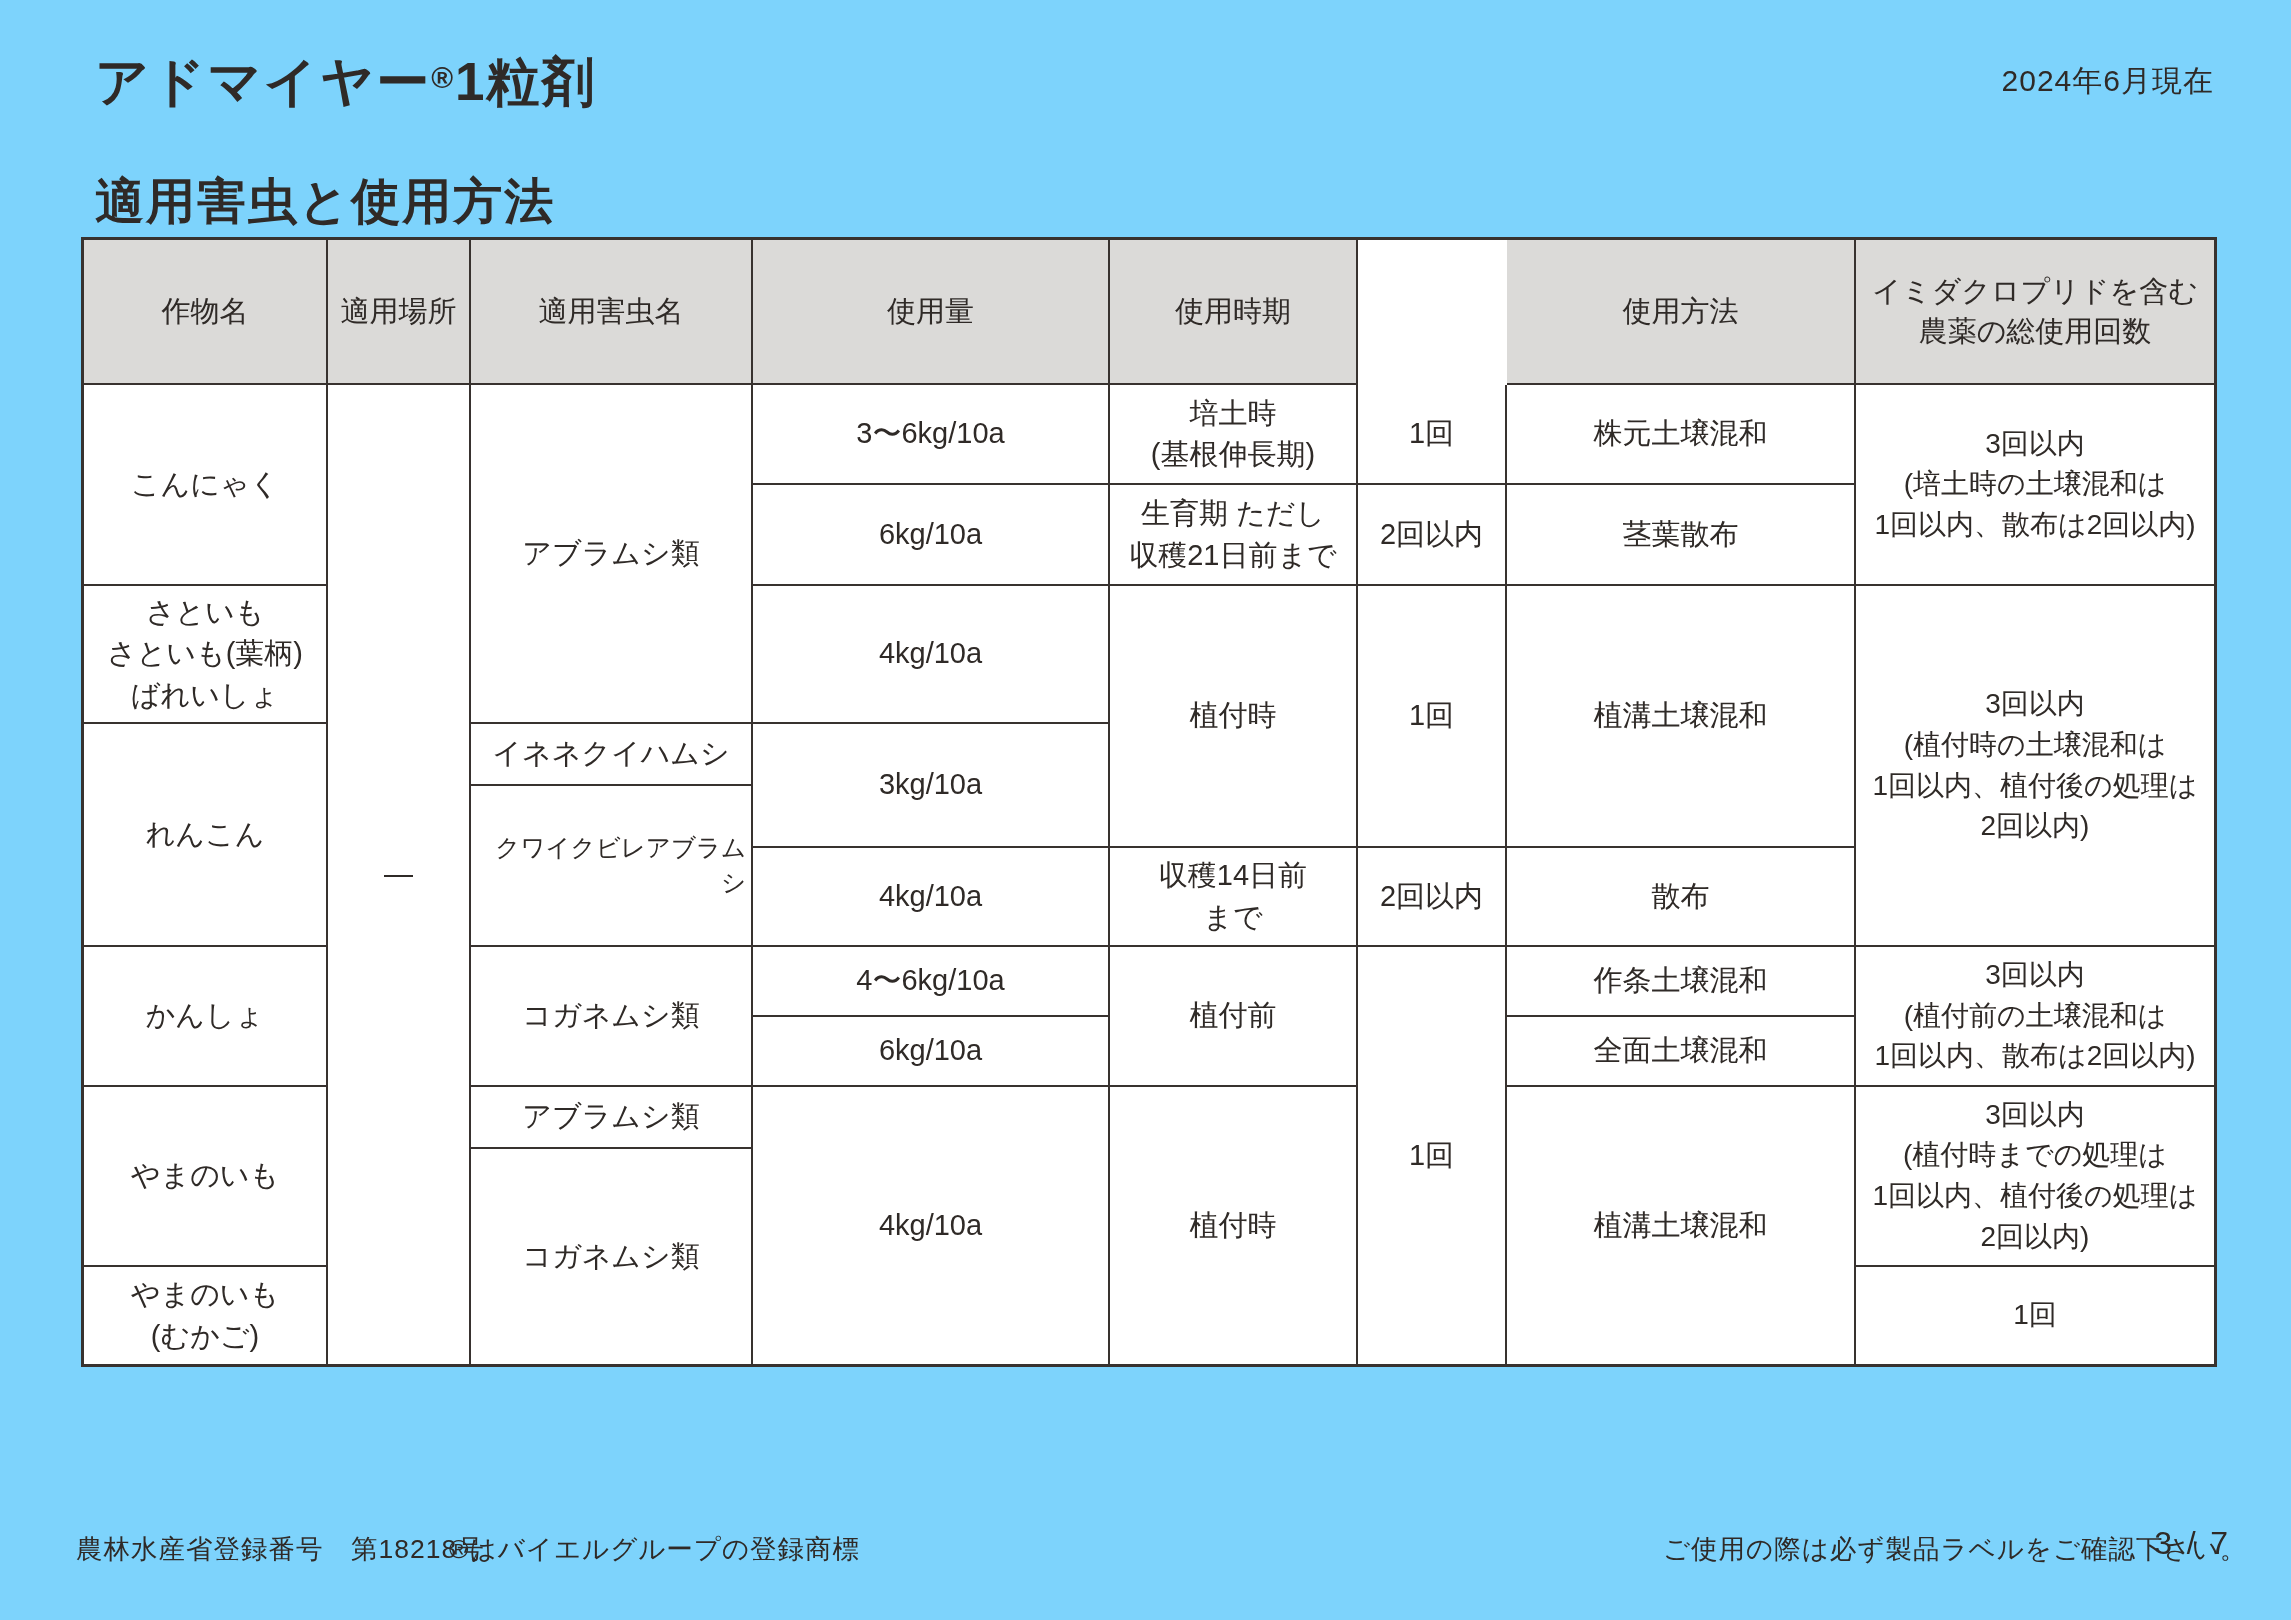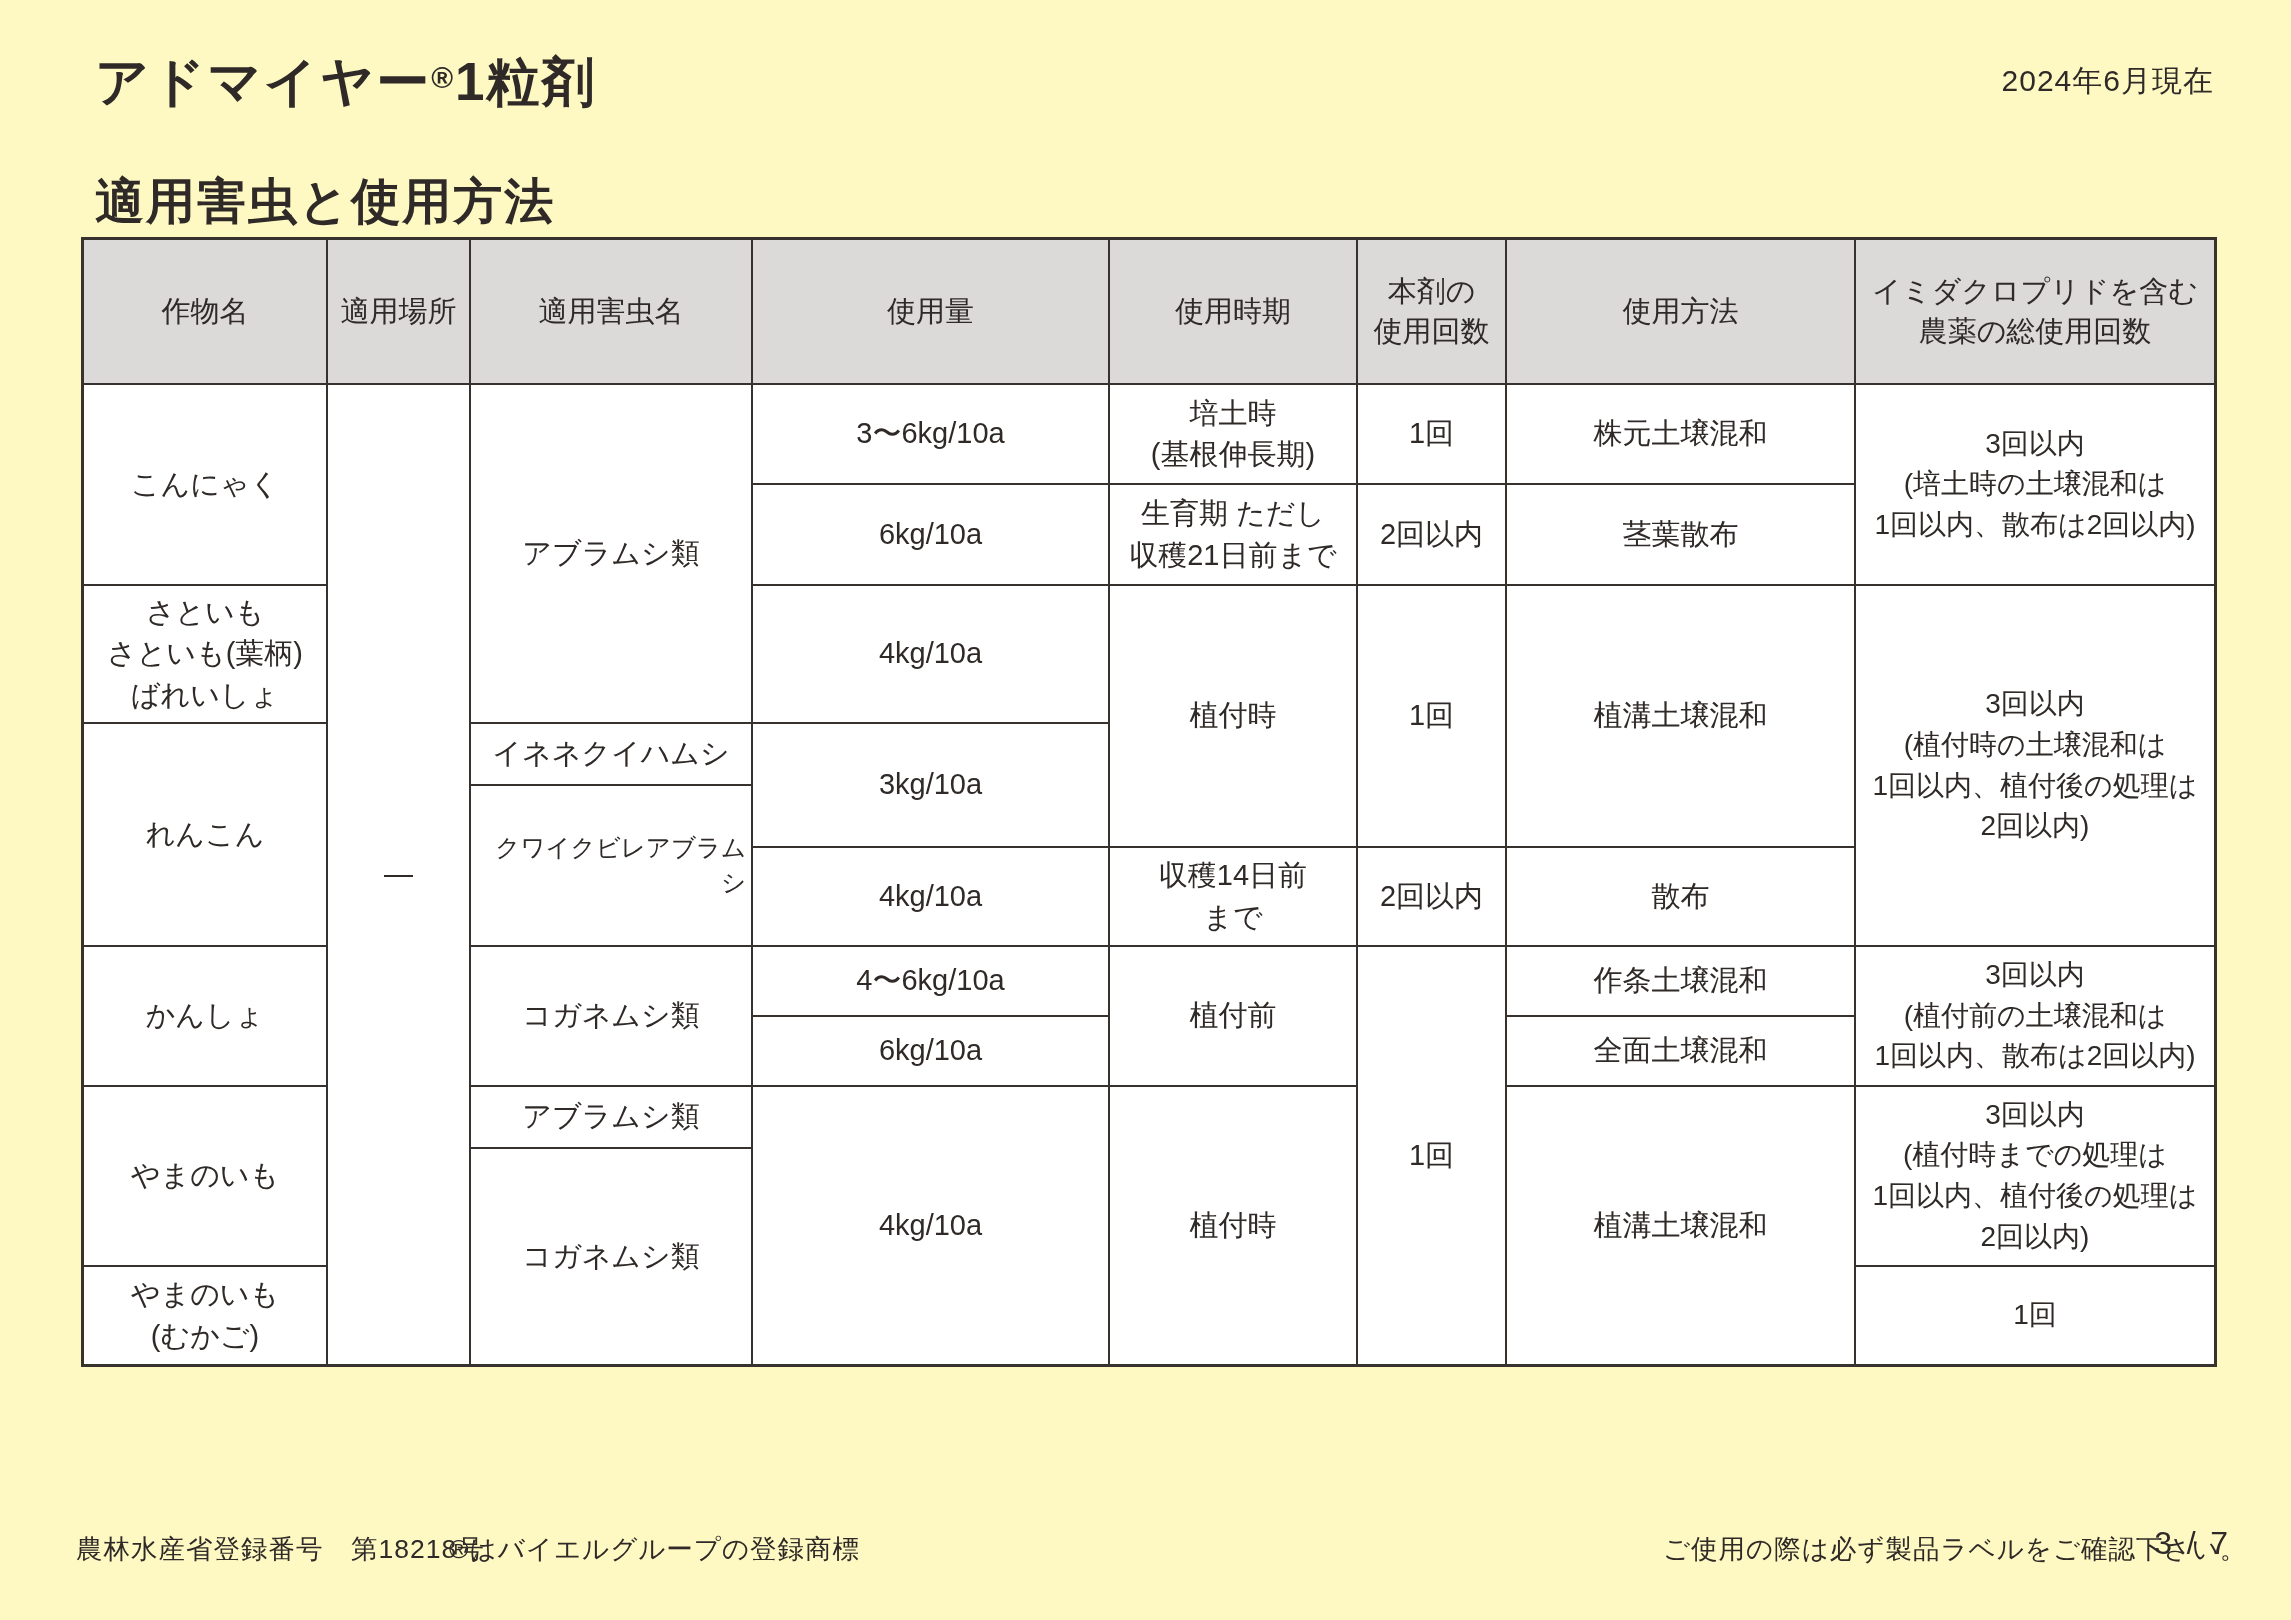--- a/index.html
+++ b/index.html
@@ -1,17 +1,17 @@
 <!DOCTYPE html>
 <html><head>
 <meta charset="utf-8">
 <style>
   html,body { margin:0; padding:0; background:#ffffff; }
   .sheet {
-    position:relative; width:2292px; height:1620px; background:#fef9c3;
+    position:relative; width:2292px; height:1620px; background:#7dd3fc;
     color:#2f2a27; font-family:"Liberation Sans","DejaVu Sans",sans-serif;
     overflow:hidden;
   }
   .title { position:absolute; left:95px; top:47px; font-size:53px; font-weight:bold; letter-spacing:2px; white-space:nowrap; }
   .title .reg-mark { font-size:0.56em; vertical-align:0.42em; font-weight:bold; }
   .date-note { position:absolute; top:61px; right:78px; font-size:30px; letter-spacing:1px; }
   .section-heading { position:absolute; left:95px; top:169px; font-size:49px; font-weight:bold; letter-spacing:2px;text-align:right; }
 
   .apptable {
     position:absolute; left:81px; top:237px;
@@ -49,22 +49,20 @@
 
   <div class="section-heading">適用害虫と使用方法</div>
 
   <div class="apptable">
 
     <div class="cell hd" style="grid-area:1/1/2/2">作物名</div>
     <div class="cell hd" style="grid-area:1/2/2/3">適用場所</div>
     <div class="cell hd" style="grid-area:1/3/2/4">適用害虫名</div>
     <div class="cell hd" style="grid-area:1/4/2/5">使用量</div>
     <div class="cell hd" style="grid-area:1/5/2/6">使用時期</div>
-    <div class="cell hd" style="grid-area:1/6/2/7">本剤の
-使用回数</div>
     <div class="cell hd" style="grid-area:1/7/2/8">使用方法</div>
     <div class="cell hd nr" style="grid-area:1/8/2/9">イミダクロプリドを含む
 農薬の総使用回数</div>
 
     <div class="cell" style="grid-area:2/1/4/2">こんにゃく</div>
     <div class="cell" style="grid-area:4/1/5/2">さといも
 さといも(葉柄)
 ばれいしょ</div>
     <div class="cell" style="grid-area:5/1/8/2">れんこん</div>
     <div class="cell" style="grid-area:8/1/10/2">かんしょ</div>

